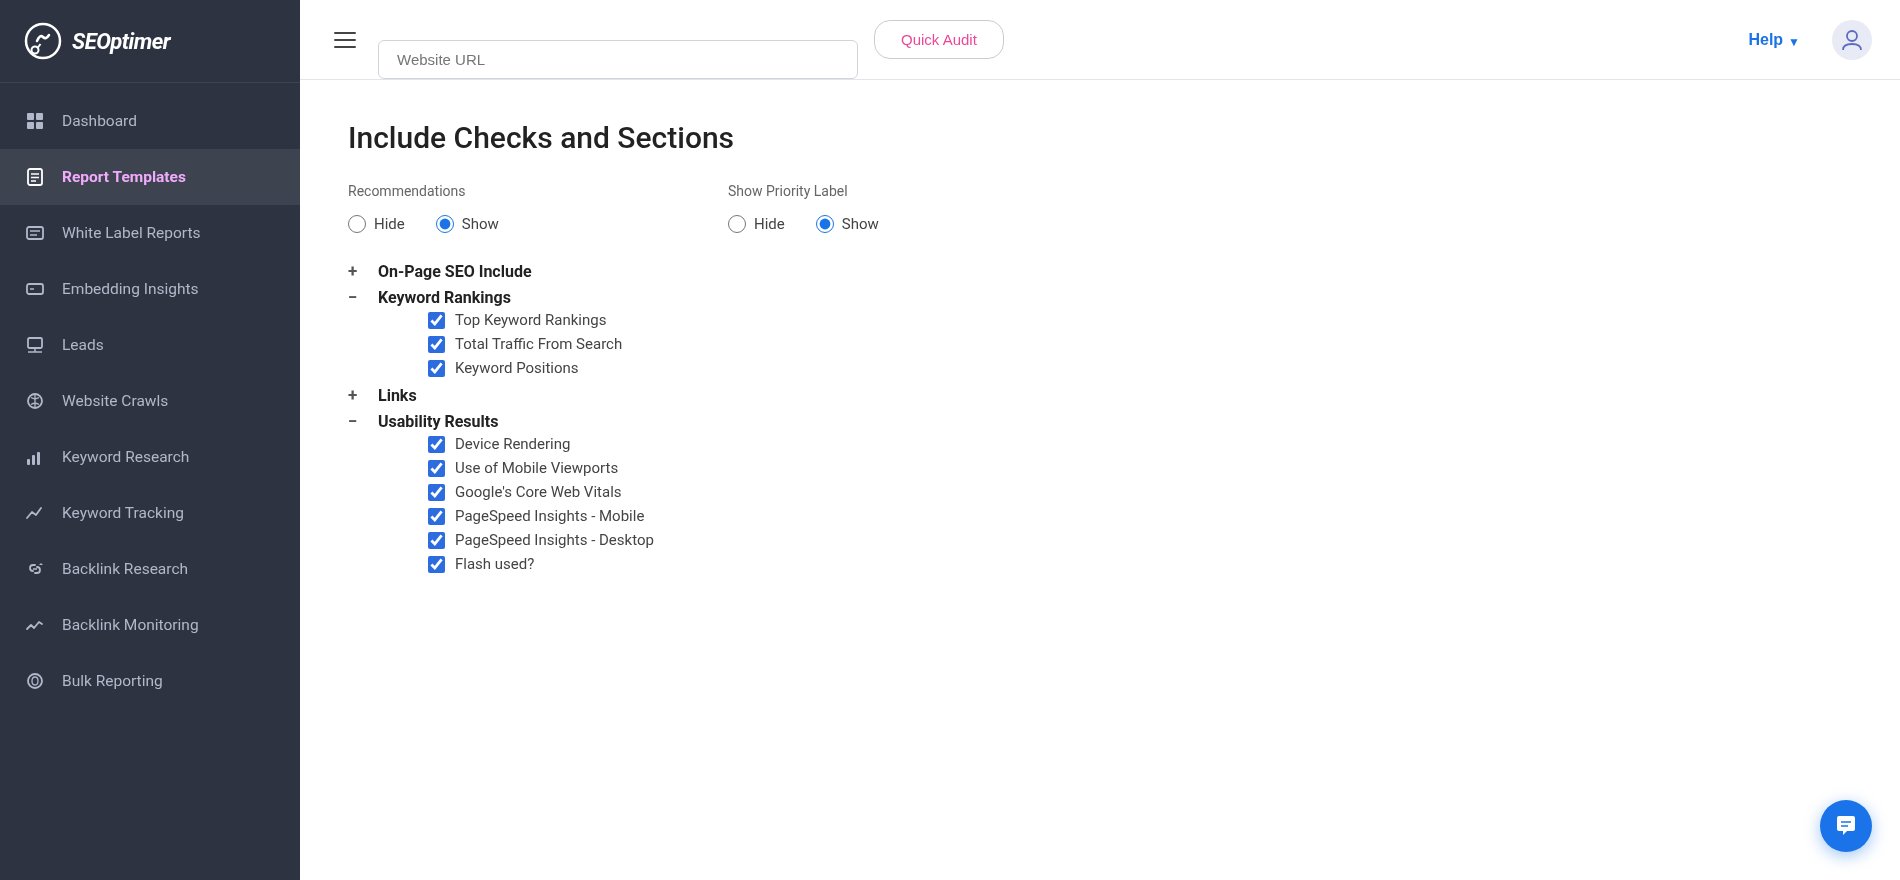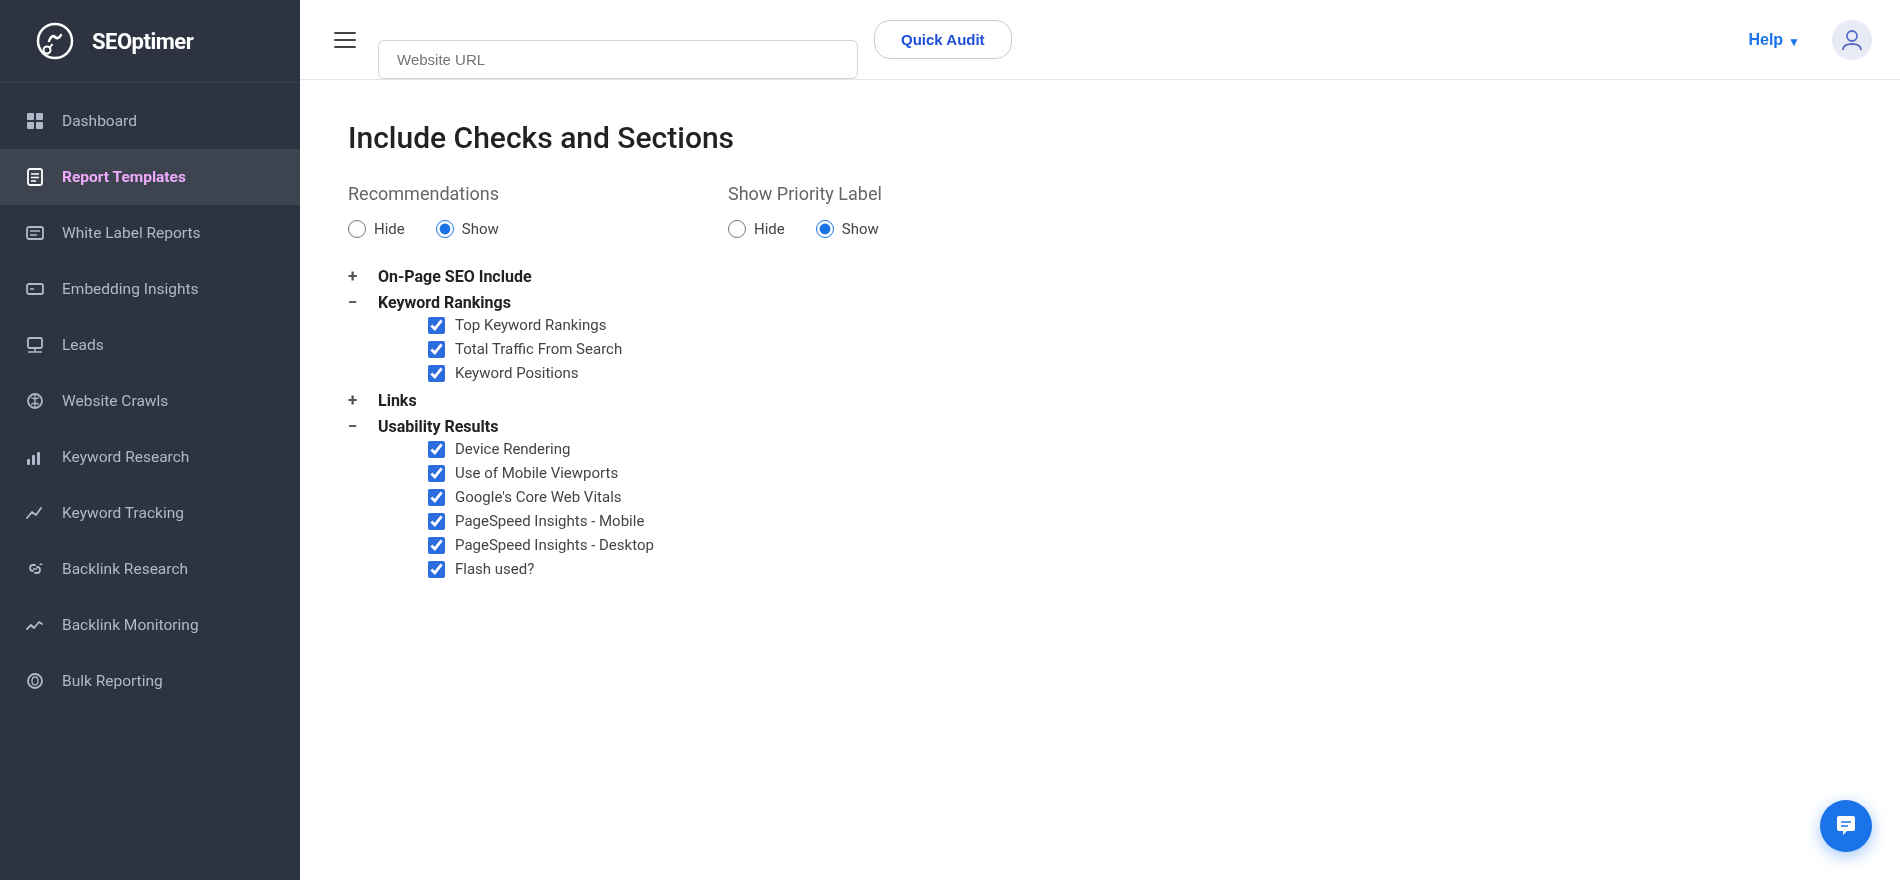--- a/index.html
+++ b/index.html
@@ -11,23 +11,24 @@
       min-width: 300px;
       background: #2d3340;
       color: #fff;
       display: flex;
       flex-direction: column;
       height: 100%;
     }
     .sidebar-logo {
       display: flex;
       align-items: center;
-      padding: 22px 36px;
-      gap: 18px;
+      padding: 22px 24px;
+      gap: 10px;
       border-bottom: 1px solid rgba(255,255,255,0.08);
+      font-style: italic;
     }
     .logo-icon {
       width: 38px;
       height: 38px;
       background: transparent;
       display: flex;
       align-items: center;
       justify-content: center;
     }
     .logo-text {
@@ -110,23 +111,23 @@
       outline: none;
       background: #fff;
       margin-top: 39px;
     }
     .quick-audit-btn {
       padding: 10px 26px;
       border: 1px solid #ccc;
       border-radius: 16px;
       background: #fff;
       font-size: 15px;
-      font-weight: 700;
-      cursor: pointer;
-      color: #1d4ed8;
+      font-weight: 400;
+      cursor: pointer;
+      color: #ec4899;
     }
     .header-spacer { flex: 1; }
     .help-btn {
       display: flex;
       align-items: flex-end;
       gap: 5px;
       color: #1a73e8;
       font-size: 16px;
       font-weight: 600;
       cursor: pointer;
@@ -167,21 +168,21 @@
       gap: 0;
       margin-bottom: 28px;
     }
     .option-group {
       display: flex;
       flex-direction: column;
       gap: 12px;
       min-width: 380px;
     }
     .option-label {
-      font-size: 18px;
+      font-size: 14px;
       color: #666;
       margin-bottom: 4px;
     }
     .radio-group {
       display: flex;
       align-items: center;
       gap: 31px;
     }
     .radio-item {
       display: flex;

